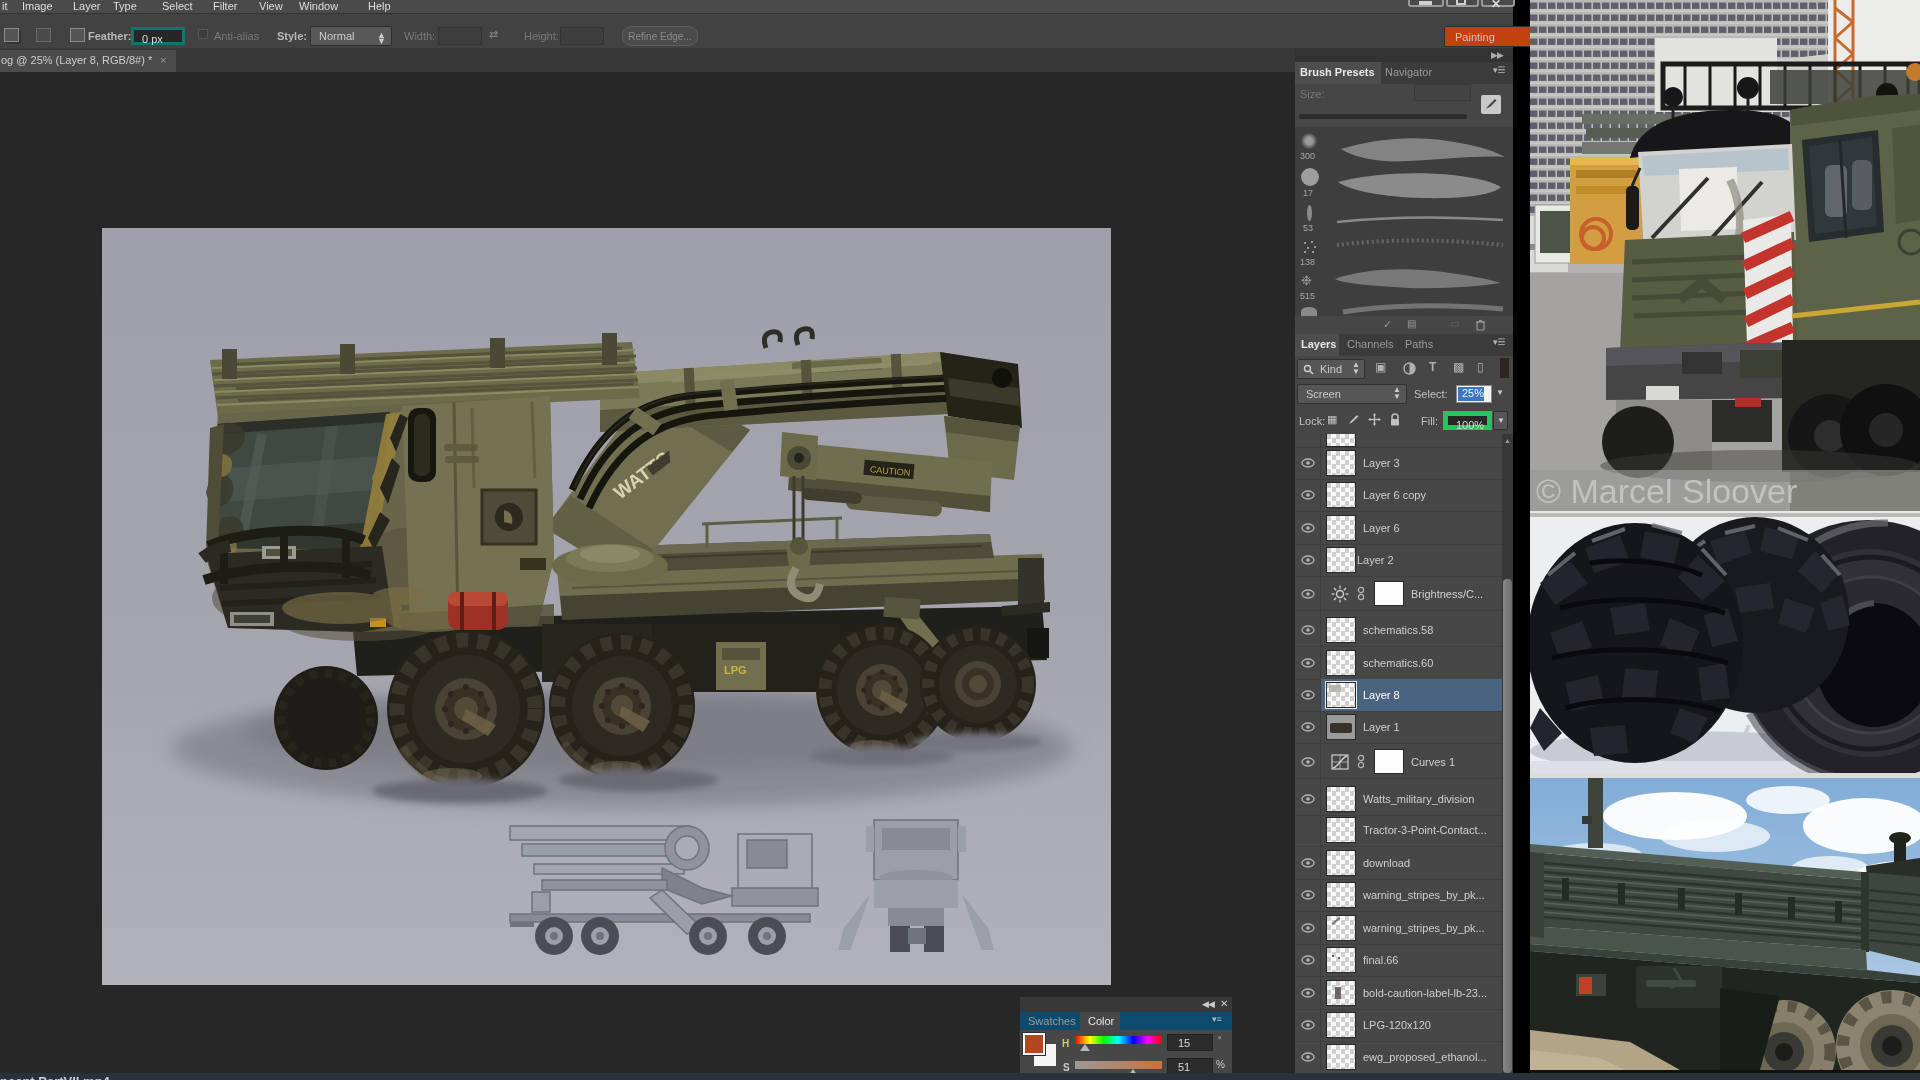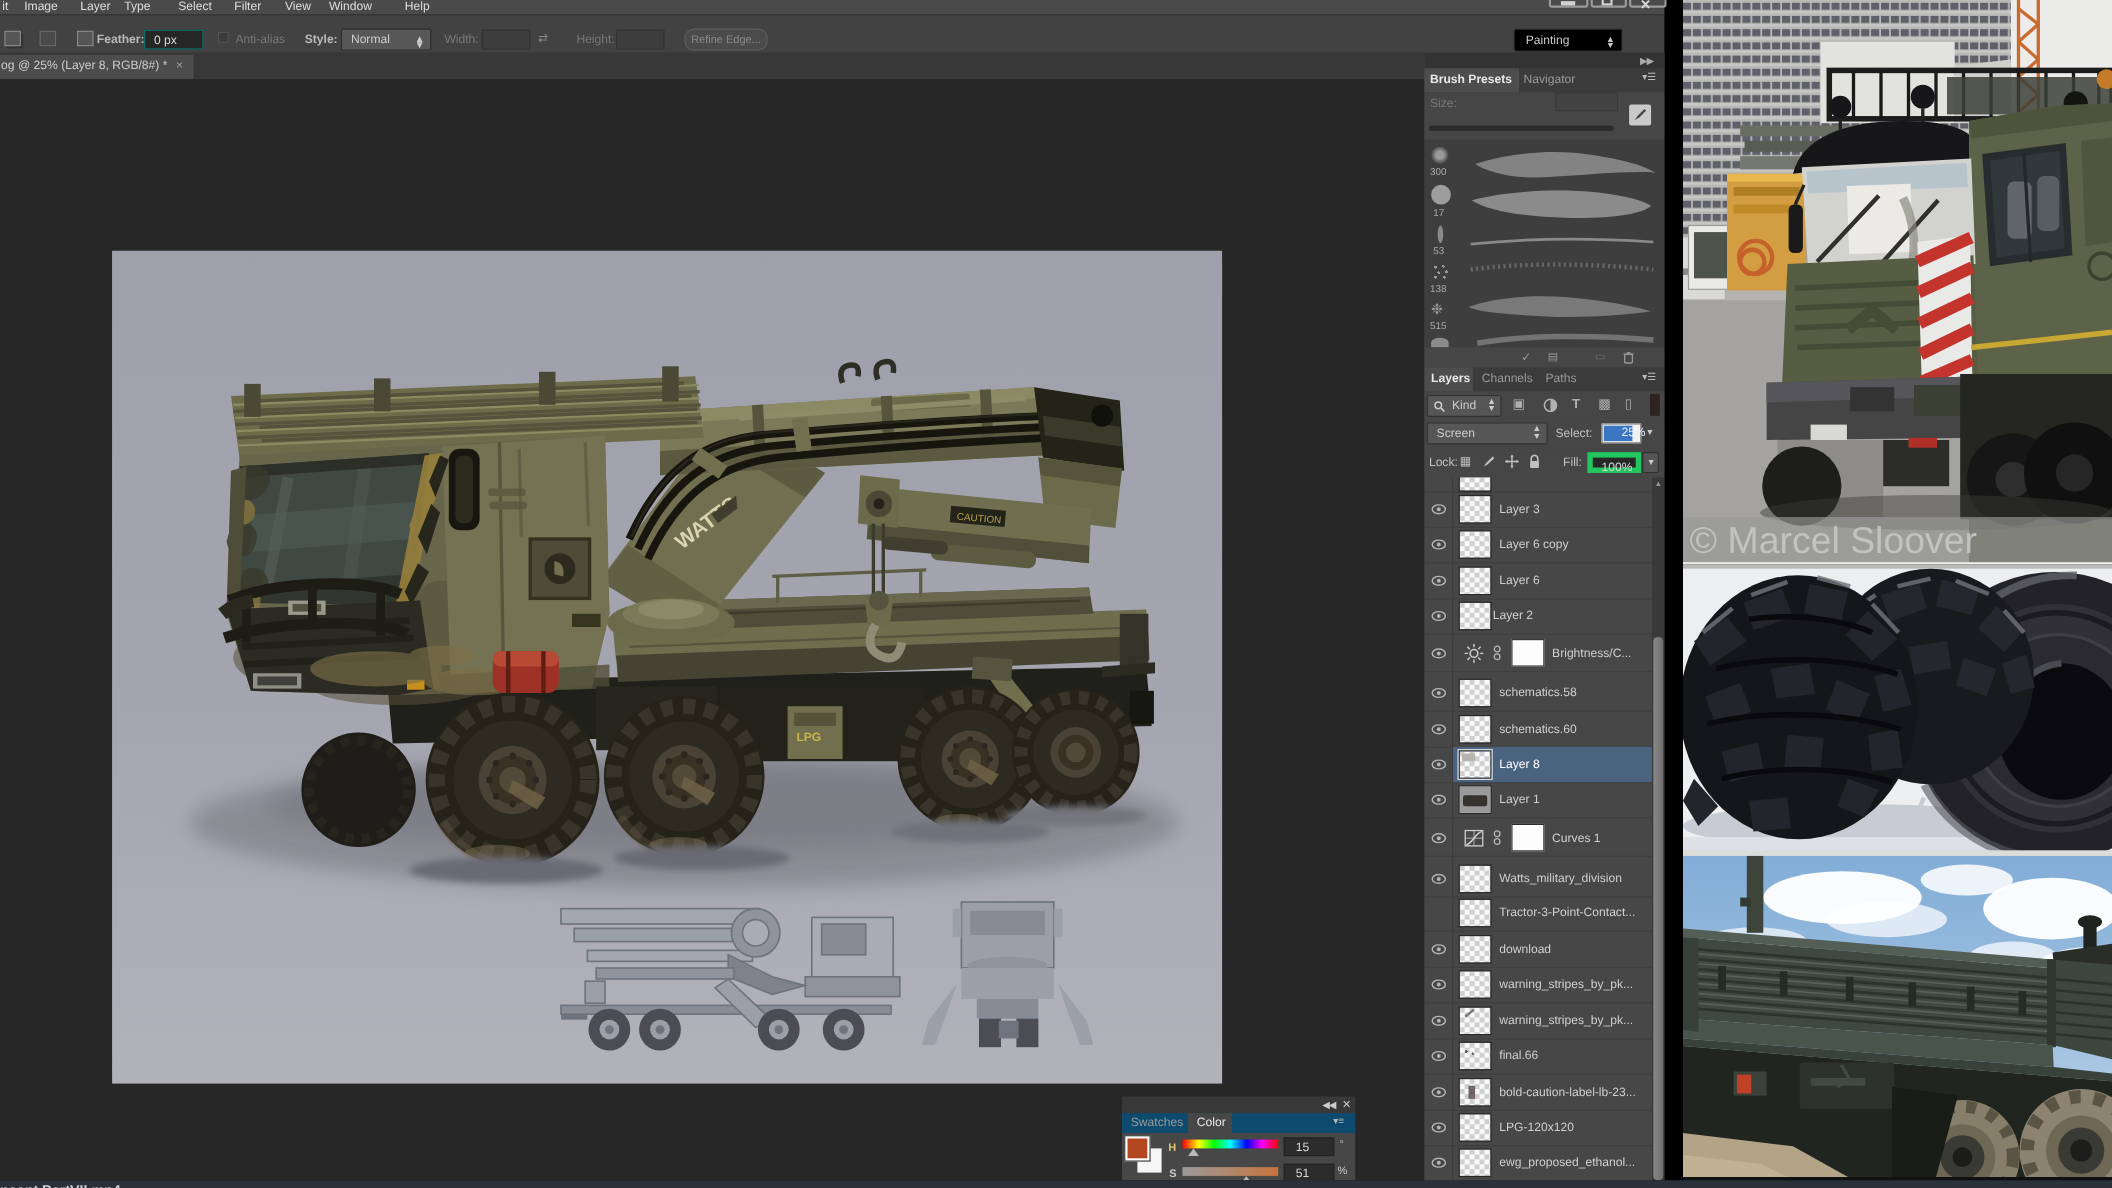--- a/index.html
+++ b/index.html
@@ -38,32 +38,32 @@
       <span style="left:259px">View</span>
         <span style="left:299px">Window</span>
         <span style="left:368px">Help</span>
     </div>
     <div id="optbar">
 
       <div class="abs" style="left:4px;top:14px;width:15px;height:14px;border:1px solid #8a8a8a;background:#555;box-shadow:2px 2px 0 #333"></div>
       <div class="abs" style="left:36px;top:14px;width:15px;height:14px;border:1px solid #6a6a6a;background:#4a4a4a"></div>
       <div class="abs" style="left:70px;top:14px;width:15px;height:14px;border:1px solid #8a8a8a;background:#555"></div>
       <div class="lbl" style="left:88px;top:16px;font-weight:bold;color:#b8b8b8">Feather:</div>
-      <div class="abs" style="left:131px;top:13px;width:54px;height:18px;background:#262626;border:1px solid #0f766e;color:#d8d8d8;font-size:11px;padding:3px 0 0 8px">0 px</div>
+      <div class="abs" style="left:131px;top:13px;width:54px;height:18px;background:#262626;border:3px solid #0f766e;color:#d8d8d8;font-size:11px;padding:3px 0 0 8px">0 px</div>
       <div class="abs" style="left:198px;top:15px;width:10px;height:10px;background:#3c3c3c;border:1px solid #555"></div>
       <div class="lbl-dim" style="left:214px;top:16px">Anti-alias</div>
       <div class="lbl" style="left:277px;top:16px;font-weight:bold;color:#b8b8b8">Style:</div>
       <div class="abs" style="left:310px;top:12px;width:82px;height:20px;background:#585858;border:1px solid #2e2e2e;border-radius:2px;color:#cccccc;font-size:11px;padding:3px 0 0 8px">Normal<span style="position:absolute;right:5px;top:3px;font-size:9px;color:#ccc">▲<br></span><span style="position:absolute;right:5px;top:9px;font-size:9px;color:#ccc">▼</span></div>
       <div class="lbl-dim" style="left:404px;top:16px">Width:</div>
       <div class="abs" style="left:438px;top:13px;width:44px;height:18px;background:#3e3e3e;border:1px solid #333"></div>
       <div class="abs" style="left:489px;top:14px;width:14px;height:12px;color:#888;font-size:11px">⇄</div>
       <div class="lbl-dim" style="left:524px;top:16px">Height:</div>
       <div class="abs" style="left:560px;top:13px;width:44px;height:18px;background:#3e3e3e;border:1px solid #333"></div>
       <div class="abs" style="left:622px;top:12px;width:76px;height:20px;background:#4b4b4b;border:1px solid #5e5e5e;border-radius:9px;color:#8a8a8a;font-size:10px;text-align:center;padding-top:4px">Refine Edge...</div>
-      <div class="abs" style="left:1376px;top:12px;width:99px;height:21px;background:#000000;border:1px solid #2e2e2e;border-radius:2px;color:#c8c8c8;font-size:11px;padding:4px 0 0 10px">Painting<span style="position:absolute;right:6px;top:4px;font-size:8px;color:#ccc">▲</span><span style="position:absolute;right:6px;top:10px;font-size:8px;color:#ccc">▼</span></div>
+      <div class="abs" style="left:1444px;top:12px;width:99px;height:21px;background:#c2410c;border:1px solid #2e2e2e;border-radius:2px;color:#c8c8c8;font-size:11px;padding:4px 0 0 10px">Painting<span style="position:absolute;right:6px;top:4px;font-size:8px;color:#ccc">▲</span><span style="position:absolute;right:6px;top:10px;font-size:8px;color:#ccc">▼</span></div>
     </div>
 
     <div class="abs" style="left:1408px;top:-6px;width:36px;height:13px;border:2px solid #9a9a9a;border-radius:3px"></div>
     <div class="abs" style="left:1419px;top:1px;width:13px;height:4px;background:#d0d0d0"></div>
     <div class="abs" style="left:1446px;top:-6px;width:33px;height:13px;border:2px solid #9a9a9a;border-radius:3px"></div>
     <div class="abs" style="left:1456px;top:-2px;width:10px;height:7px;border:2px solid #d0d0d0"></div>
     <div class="abs" style="left:1481px;top:-6px;width:34px;height:13px;border:2px solid #9a9a9a;border-radius:3px"></div>
     <div class="abs" style="left:1491px;top:-3px;color:#d8d8d8;font-size:12px;font-weight:bold">✕</div>
     <div id="tabbar">
         <div id="doctab">
@@ -510,21 +510,21 @@
         <span class="abs" style="left:134px;top:4px;color:#b0b0b0;font-size:12px;font-weight:bold">T</span>
         <span class="abs" style="left:158px;top:4px;color:#b0b0b0;font-size:12px">▩</span>
         <span class="abs" style="left:182px;top:4px;color:#b0b0b0;font-size:12px">▯</span>
         <div class="abs" style="left:205px;top:2px;width:9px;height:20px;background:#2d2422"></div>
       </div>
 
       <div class="abs" style="left:0;top:334px;width:218px;height:26px;background:#464646">
         <div class="abs" style="left:2px;top:2px;width:110px;height:20px;background:#565656;border:1px solid #303030;border-radius:2px;color:#ccc;font-size:11px;padding:3px 0 0 8px">Screen<span style="position:absolute;right:5px;top:0px;font-size:8px">▲</span><span style="position:absolute;right:5px;top:7px;font-size:8px">▼</span></div>
         <div class="lbl" style="left:119px;top:6px">Select:</div>
         <div class="abs" style="left:161px;top:3px;width:36px;height:18px;background:#f2f2f2;border:1px solid #888">
-          <div class="abs" style="left:1px;top:1px;width:26px;height:14px;background:#3a76c4;color:#eaf2ff;font-size:11px;padding-left:16px">25%</div>
+          <div class="abs" style="left:1px;top:1px;width:26px;height:14px;background:#3a76c4;color:#eaf2ff;font-size:11px;padding-left:4px">25%</div>
         </div>
         <span class="abs" style="left:201px;top:6px;color:#ccc;font-size:8px">▼</span>
       </div>
 
       <div class="abs" style="left:0;top:360px;width:218px;height:26px;background:#464646">
         <div class="lbl" style="left:4px;top:7px">Lock:</div>
         <span class="abs" style="left:32px;top:5px;color:#c0c0c0;font-size:11px">▦</span>
         <svg class="abs" style="left:52px;top:5px" width="13" height="13" viewBox="0 0 13 13">
             <path d="M2 11 L4 8 L10 2 L11.5 3.5 L5 9.5 L2 11 Z" fill="#c0c0c0"></path>
           </svg>

